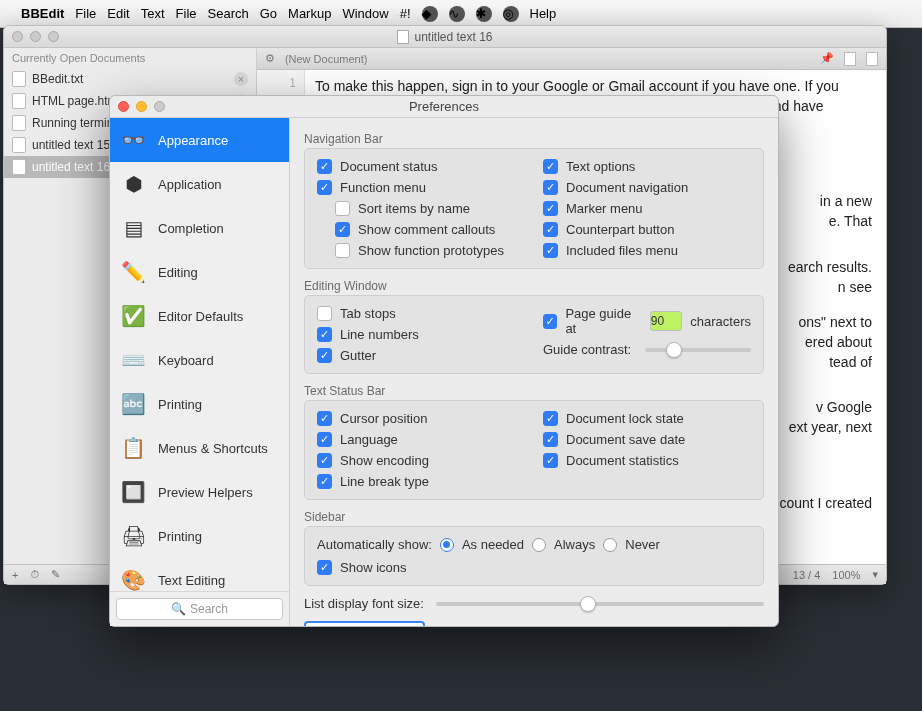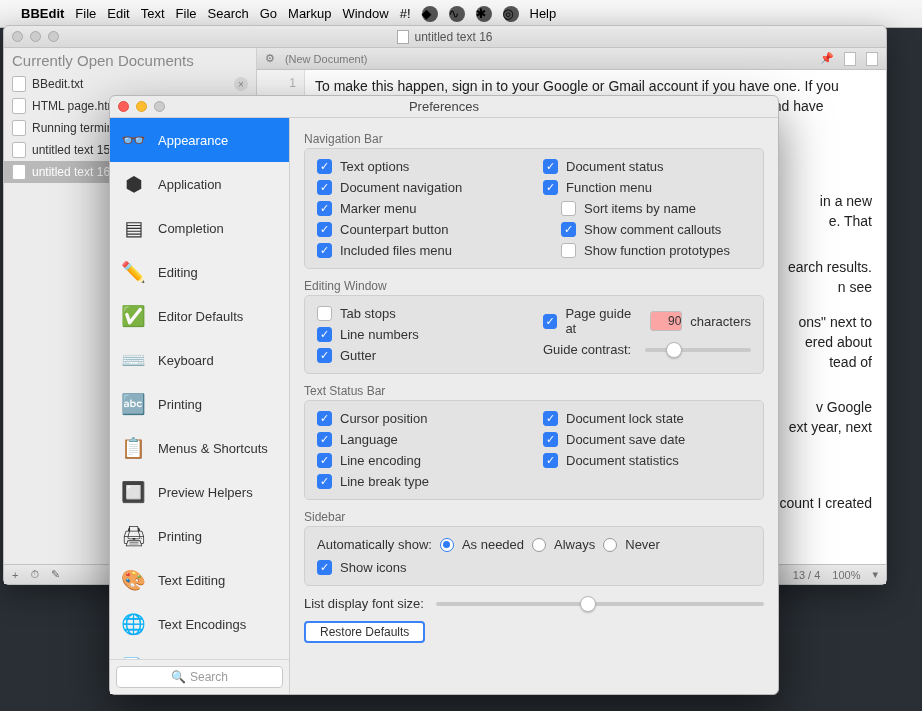--- a/index.html
+++ b/index.html
@@ -12,38 +12,38 @@
     .menubar .micon { width:16px; height:16px; display:inline-block; background:#555; border-radius:50%; }
 
     .mainwin { position: absolute; left: 3px; top: 25px; width: 884px; height: 560px; background: #efefef; border: 1px solid #bdbdbd; border-radius: 6px; box-shadow: 0 10px 30px rgba(0,0,0,.35); }
     .titlebar { height: 22px; background: linear-gradient(#e9e9e9,#d9d9d9); border-bottom: 1px solid #c3c3c3; display:flex; align-items:center; justify-content:center; position: relative; border-radius: 6px 6px 0 0; font-size: 12px; color:#555;}
     .traffic { position: absolute; left:8px; top:5px; display:flex; gap:7px; }
     .dot { width:11px; height:11px; border-radius:50%; background:#ccc; border:1px solid #aaa; }
     .titlebar .docicn { width:12px; height:14px; background:#fff; border:1px solid #aaa; margin-right:5px; }
 
     .mainbody { display:flex; height: calc(100% - 22px - 20px); }
     .sidebar { width: 253px; background:#ececec; border-right:1px solid #cfcfcf; display:flex; flex-direction:column; }
-    .sidehdr { font-size:15px; color:#8a8a8a; padding: 4px 8px; }
+    .sidehdr { font-size:11px; color:#8a8a8a; padding: 4px 8px; }
     .docrow { display:flex; align-items:center; gap:6px; padding: 3px 8px; font-size:12px; color:#333; }
     .docrow.sel { background:#b9b9b9; color:#fff; }
     .docicn2 { width:14px; height:16px; background:#fff; border:1px solid #bbb; border-radius:2px; flex-shrink:0;}
     .docrow .x { margin-left:auto; width:14px; height:14px; border-radius:50%; background:#d9d9d9; color:#888; font-size:10px; display:flex; align-items:center; justify-content:center; }
 
     .editor { flex:1; display:flex; flex-direction:column; }
     .editbar { height:22px; background: linear-gradient(#e6e6e6,#d6d6d6); border-bottom:1px solid #c3c3c3; display:flex; align-items:center; gap:10px; padding:0 8px; font-size:11px; color:#7a7a7a; }
     .editbar .spacer{flex:1;} .sheet{width:12px;height:14px;background:#fff;border:1px solid #bbb;}
     .edarea { flex:1; display:flex; background:#fff; }
     .gutter { width:48px; background:#f5f5f5; border-right:1px solid #e0e0e0; text-align:right; padding:6px 8px 0 0; color:#b3b3b3; font-size:12px;}
     .txt { flex:1; padding:6px 10px; font-family: Georgia, serif; font-size:14px; color:#222; line-height:1.45; }
     .txt p { margin-bottom: 10px; }
 
     .statusbar { height:20px; background: linear-gradient(#e9e9e9,#d9d9d9); border-top:1px solid #c3c3c3; display:flex; align-items:center; font-size:11px; color:#6f6f6f; padding:0 8px; gap:12px; }
     .statusbar .spacer{flex:1;}
 
-    .prefs { position:absolute; left:109px; top:95px; width:670px; height:600px; background:#ececec; border:1px solid #b8b8b8; border-radius:6px; box-shadow: 0 20px 50px rgba(0,0,0,.5); display:flex; flex-direction:column; }
+    .prefs { position:absolute; left:109px; top:95px; width:670px; height:532px; background:#ececec; border:1px solid #b8b8b8; border-radius:6px; box-shadow: 0 20px 50px rgba(0,0,0,.5); display:flex; flex-direction:column; }
     .ptitle { height:22px; display:flex; align-items:center; justify-content:center; position:relative; font-size:13px; color:#444; border-bottom:1px solid #d0d0d0; border-radius:6px 6px 0 0; }
     .ptraffic { position:absolute; left:8px; top:5px; display:flex; gap:7px;}
     .tdot{width:11px;height:11px;border-radius:50%;}
     .tred{background:#ff5f57;border:1px solid #e24c43;}
     .tyel{background:#febc2e;border:1px solid #e0a528;}
     .tgrn{background:#ccc;border:1px solid #aaa;}
 
     .pbody{flex:1; display:flex; overflow:hidden;}
     .pside{width:180px; background:#efefef; border-right:1px solid #d0d0d0; display:flex; flex-direction:column; min-height:0;}
     .plist{flex:1; overflow-y:auto;}
@@ -58,21 +58,21 @@
     .panel{background:#e3e3e3; border:1px solid #cfcfcf; border-radius:5px; padding:10px 12px; margin-bottom:10px;}
     .cols{display:flex; gap:18px;}
     .col{flex:1; display:flex; flex-direction:column; gap:6px;}
     .row{display:flex; align-items:center; gap:8px;}
     .cb{width:15px;height:15px;border-radius:3px;border:1px solid #b6b6b6;background:#fff;display:flex;align-items:center;justify-content:center;}
     .cb.on{background:#2f7cf6;border-color:#2f7cf6;}
     .cb.on::after{content:"✓"; color:#fff; font-size:11px; line-height:1;}
     .radio{width:14px;height:14px;border-radius:50%;border:1px solid #999;background:#fff;display:flex;align-items:center;justify-content:center;}
     .radio.on{border-color:#2f7cf6;}
     .radio.on::after{content:""; width:7px;height:7px;border-radius:50%;background:#2f7cf6;}
-    .numfld{width:34px;height:20px;border:1px solid #bfbfbf;background:#fca5a5;border-radius:3px;text-align:right;font-size:12px;line-height:18px;}
+    .numfld{width:34px;height:20px;border:1px solid #bfbfbf;background:#bef264;border-radius:3px;text-align:left;font-size:12px;line-height:18px;}
     .slider{flex:1;height:4px;background:#c9c9c9;border-radius:2px;position:relative;}
     .thumb{position:absolute;top:-6px;width:16px;height:16px;border-radius:50%;background:#fff;border:1px solid #b6b6b6;box-shadow:0 1px 2px rgba(0,0,0,.2);}
     .btn{height:22px;padding:0 14px;border:2px solid #3b82f6;border-radius:4px;background:#fff;font-size:12px;display:inline-flex;align-items:center;}
   </style>
 </head>
 <body>
 
 <div class="menubar">
   <span class="apple"></span>
   <span class="appname">BBEdit</span>
@@ -245,62 +245,62 @@
           <span>🔍</span>
           <span>Search</span>
         </div>
       </div>
     </div>
     <div class="pmain">
 
       <div class="sectlbl">Navigation Bar</div>
       <div class="panel">
           <div class="cols">
-        <div class="col" id="nav_left">
-              <div class="row">
-                <span class="cb on"></span>
-    <span>Text options</span>
-              </div>
-              <div class="row">
-                <span class="cb on"></span>
-    <span>Document navigation</span>
-              </div>
-              <div class="row">
-                <span class="cb on"></span>
-    <span>Marker menu</span>
-              </div>
-              <div class="row">
-                <span class="cb on"></span>
-    <span>Counterpart button</span>
-              </div>
-              <div class="row">
-                <span class="cb on"></span>
-    <span>Included files menu</span>
-              </div>
-            </div>
         <div class="col" id="nav_right">
               <div class="row">
                 <span class="cb on"></span>
     <span>Document status</span>
               </div>
               <div class="row">
                 <span class="cb on"></span>
     <span>Function menu</span>
               </div>
               <div class="row" style="padding-left: 18px;">
                 <span class="cb "></span>
     <span>Sort items by name</span>
               </div>
               <div class="row" style="padding-left: 18px;">
                 <span class="cb on"></span>
     <span>Show comment callouts</span>
               </div>
               <div class="row" style="padding-left: 18px;">
                 <span class="cb "></span>
     <span>Show function prototypes</span>
+              </div>
+            </div>
+        <div class="col" id="nav_left">
+              <div class="row">
+                <span class="cb on"></span>
+    <span>Text options</span>
+              </div>
+              <div class="row">
+                <span class="cb on"></span>
+    <span>Document navigation</span>
+              </div>
+              <div class="row">
+                <span class="cb on"></span>
+    <span>Marker menu</span>
+              </div>
+              <div class="row">
+                <span class="cb on"></span>
+    <span>Counterpart button</span>
+              </div>
+              <div class="row">
+                <span class="cb on"></span>
+    <span>Included files menu</span>
               </div>
             </div>
       </div>
         </div>
 
       <div class="sectlbl">Editing Window</div>
       <div class="panel">
           <div class="cols">
         <div class="col" id="edit_left">
               <div class="row">
@@ -340,21 +340,21 @@
               <div class="row">
                 <span class="cb on"></span>
     <span>Cursor position</span>
               </div>
               <div class="row">
                 <span class="cb on"></span>
     <span>Language</span>
               </div>
               <div class="row">
                 <span class="cb on"></span>
-    <span>Line encoding</span>
+    <span>Show encoding</span>
               </div>
               <div class="row">
                 <span class="cb on"></span>
     <span>Line break type</span>
               </div>
             </div>
         <div class="col" id="status_right">
               <div class="row">
                 <span class="cb on"></span>
     <span>Document lock state</span>

